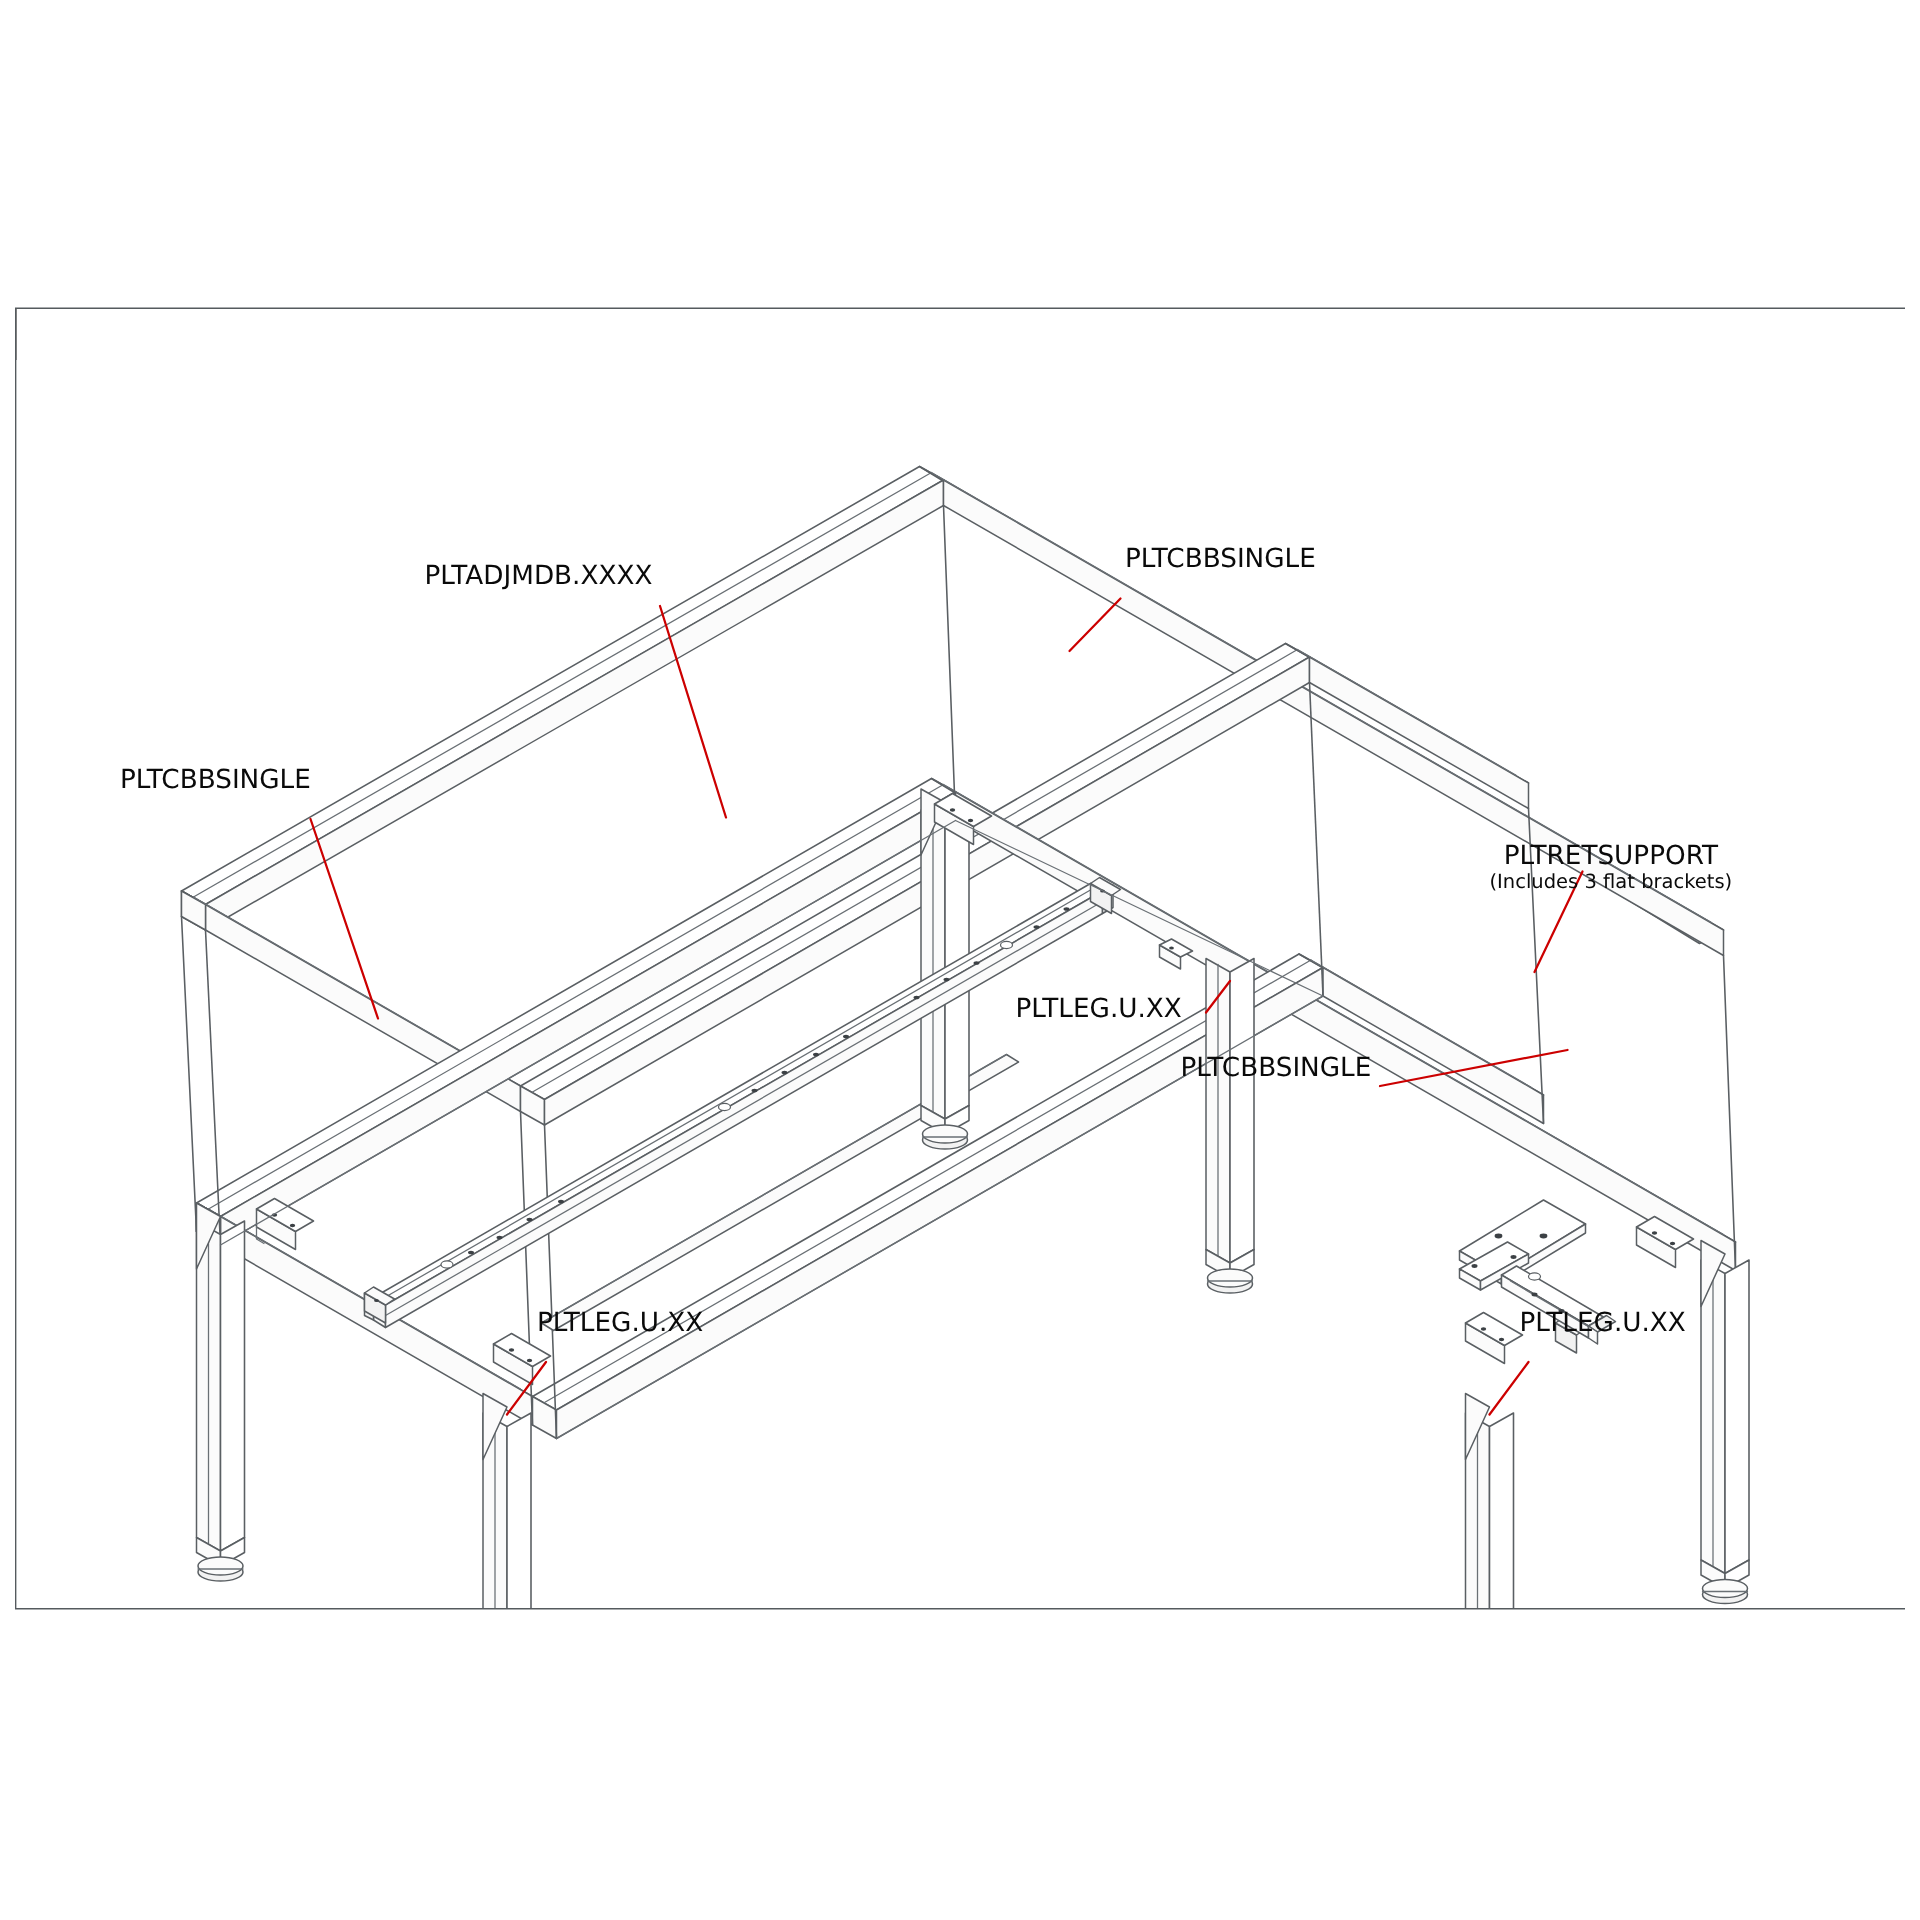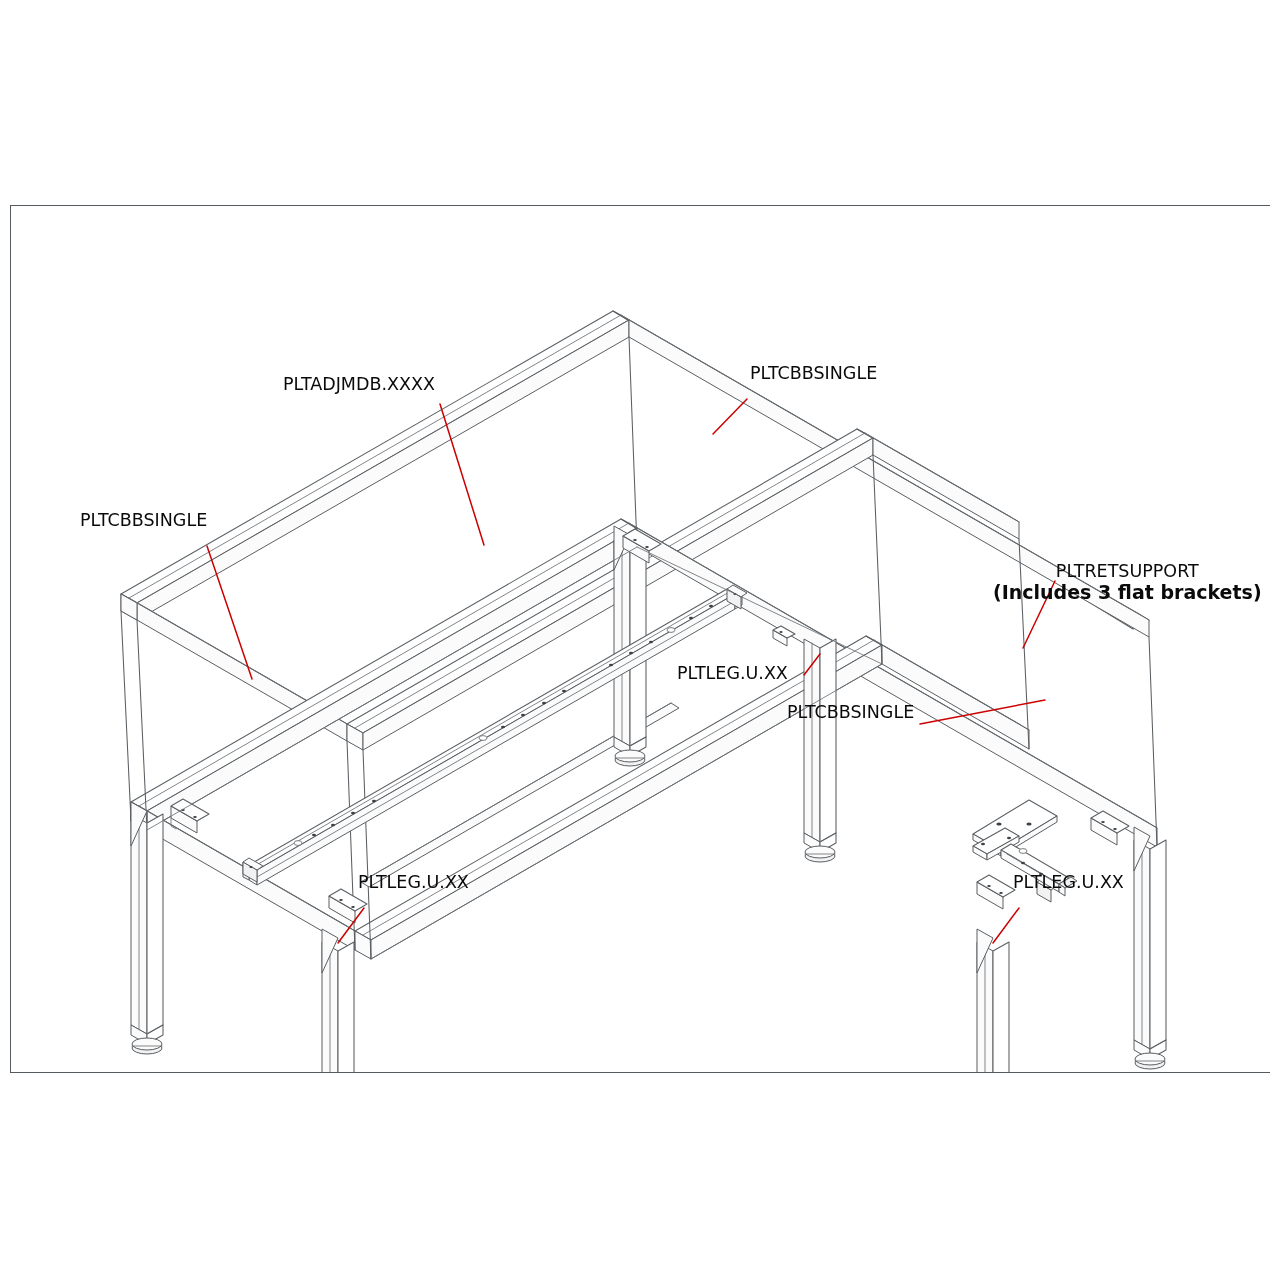--- a/index.html
+++ b/index.html
@@ -59,22 +59,22 @@
     position: absolute;
     color: #0a0a0a;
     font-size: 17.5px;
     white-space: nowrap;
     line-height: 1.12;
     font-family: "DejaVu Sans", "Liberation Sans", sans-serif;
     text-align: center;
   }
   .label .sub {
     display: block;
-    font-size: 19px;
-    font-weight: bold;
+    font-size: 13px;
+    font-weight: normal;
     color: #0a0a0a;
   }
 </style>
 </head>
 <body>
 
 <div id="page">
   <div id="sheet">
 
     <div id="titlebar">

